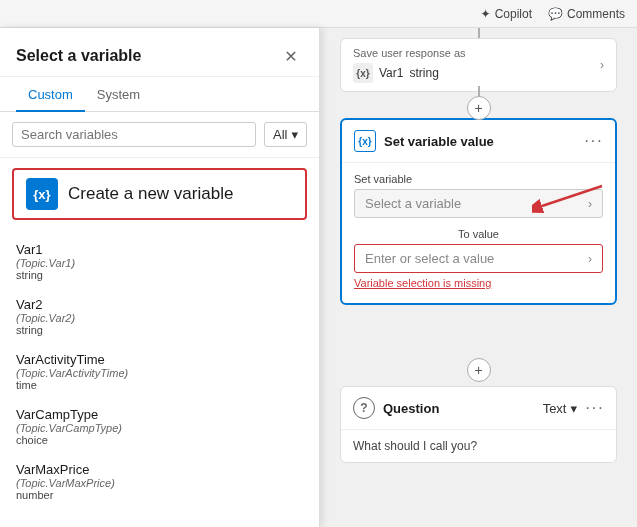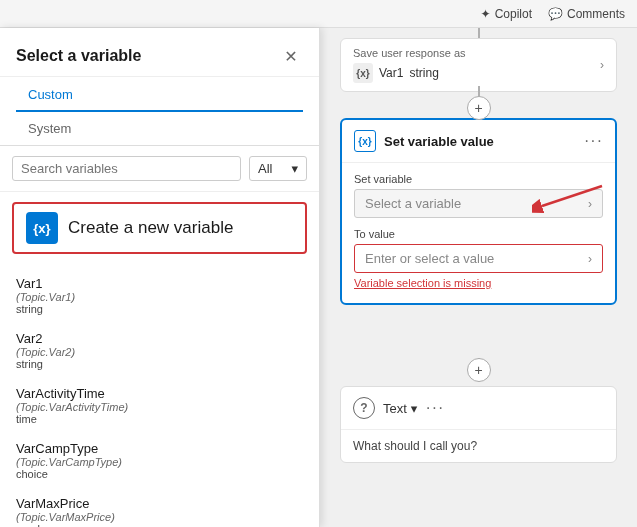--- a/index.html
+++ b/index.html
@@ -66,21 +66,20 @@
       color: #666;
       font-size: 16px;
       border-radius: 3px;
     }
 
     .tabs {
       display: flex;
       padding: 0 16px;
       border-bottom: 1px solid #ddd;
       gap: 0;
-      flex-direction: column;
     }
 
     .tab {
       padding: 10px 12px 8px 12px;
       font-size: 13px;
       cursor: pointer;
       color: #666;
       border-bottom: 2px solid transparent;
       margin-bottom: -1px;
     }
@@ -116,21 +115,21 @@
     }
 
     .filter-btn {
       display: flex;
       align-items: flex-end;
       border: 1px solid #ccc;
       border-radius: 3px;
       padding: 4px 8px;
       font-size: 13px;
       cursor: pointer;
-      gap: 19px;
+      gap: 4px;
       color: #333;
       background: #fff;
       white-space: nowrap;
     }
 
     .create-new-var {
       margin: 10px 12px;
       border: 2px solid #d13438;
       border-radius: 4px;
       padding: 8px 12px;
@@ -342,20 +341,21 @@
     .select-var-placeholder {
       font-size: 13px;
       color: #888;
     }
 
     .to-value-label {
       font-size: 11px;
       color: #444;
       margin-bottom: 4px;
       font-weight: 500;
+      text-align: center;
     }
 
     .value-input-field {
       display: flex;
       align-items: flex-end;
       justify-content: space-between;
       border: 1px solid #d13438;
       border-radius: 3px;
       padding: 6px 10px;
       background: #fff;
@@ -610,20 +610,21 @@
 
     <div class="vline" style="top:330px; height:12px;"></div>
     <div class="plus-btn plus-bottom">
       <span>+</span>
     </div>
     <div class="vline" style="top:358px; height:6px;"></div>
 
     <div class="question-card">
       <div class="question-header">
         <div class="question-icon">?</div>
+        <span class="question-title">Question</span>
         <div class="text-type-row">
           <span>Text</span>
           <span>▾</span>
         </div>
         <span class="three-dots">···</span>
       </div>
       <div class="question-body">
         <span class="question-text">What should I call you?</span>
       </div>
     </div>

